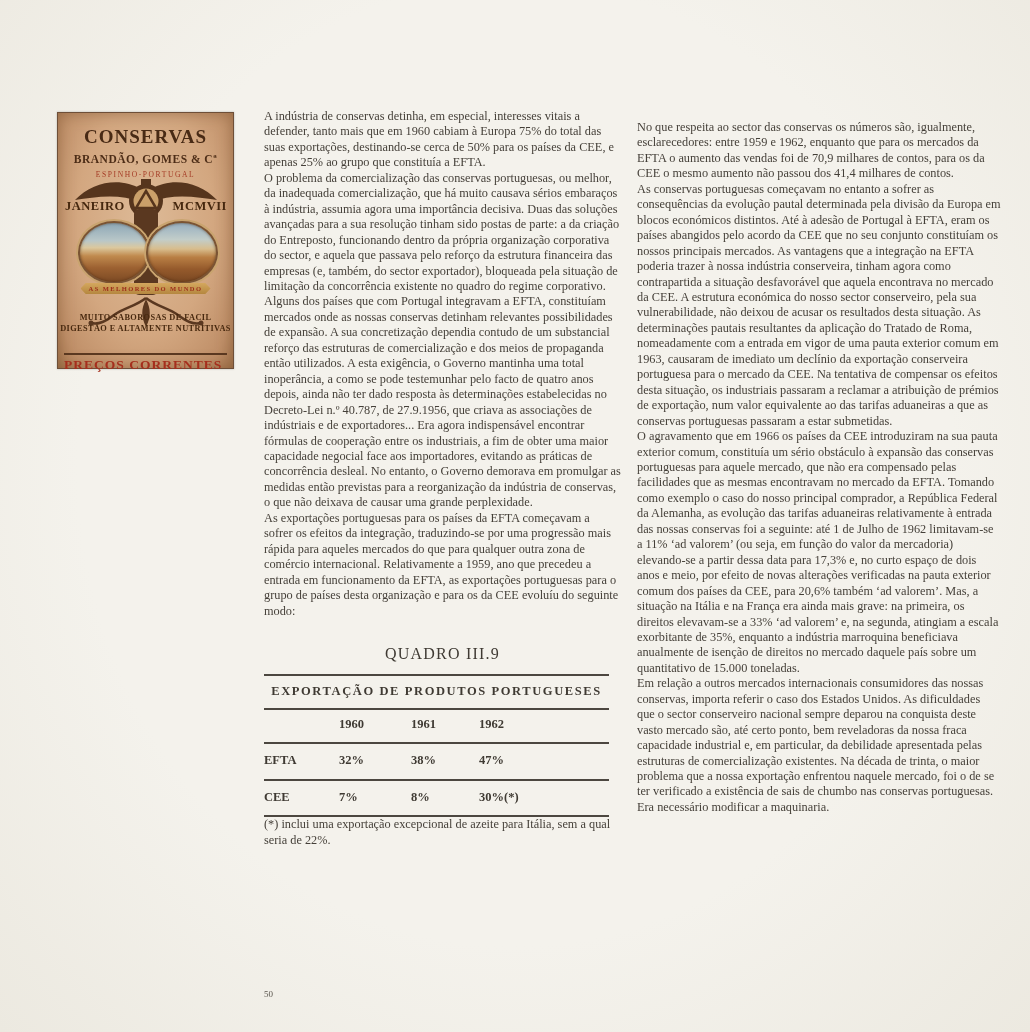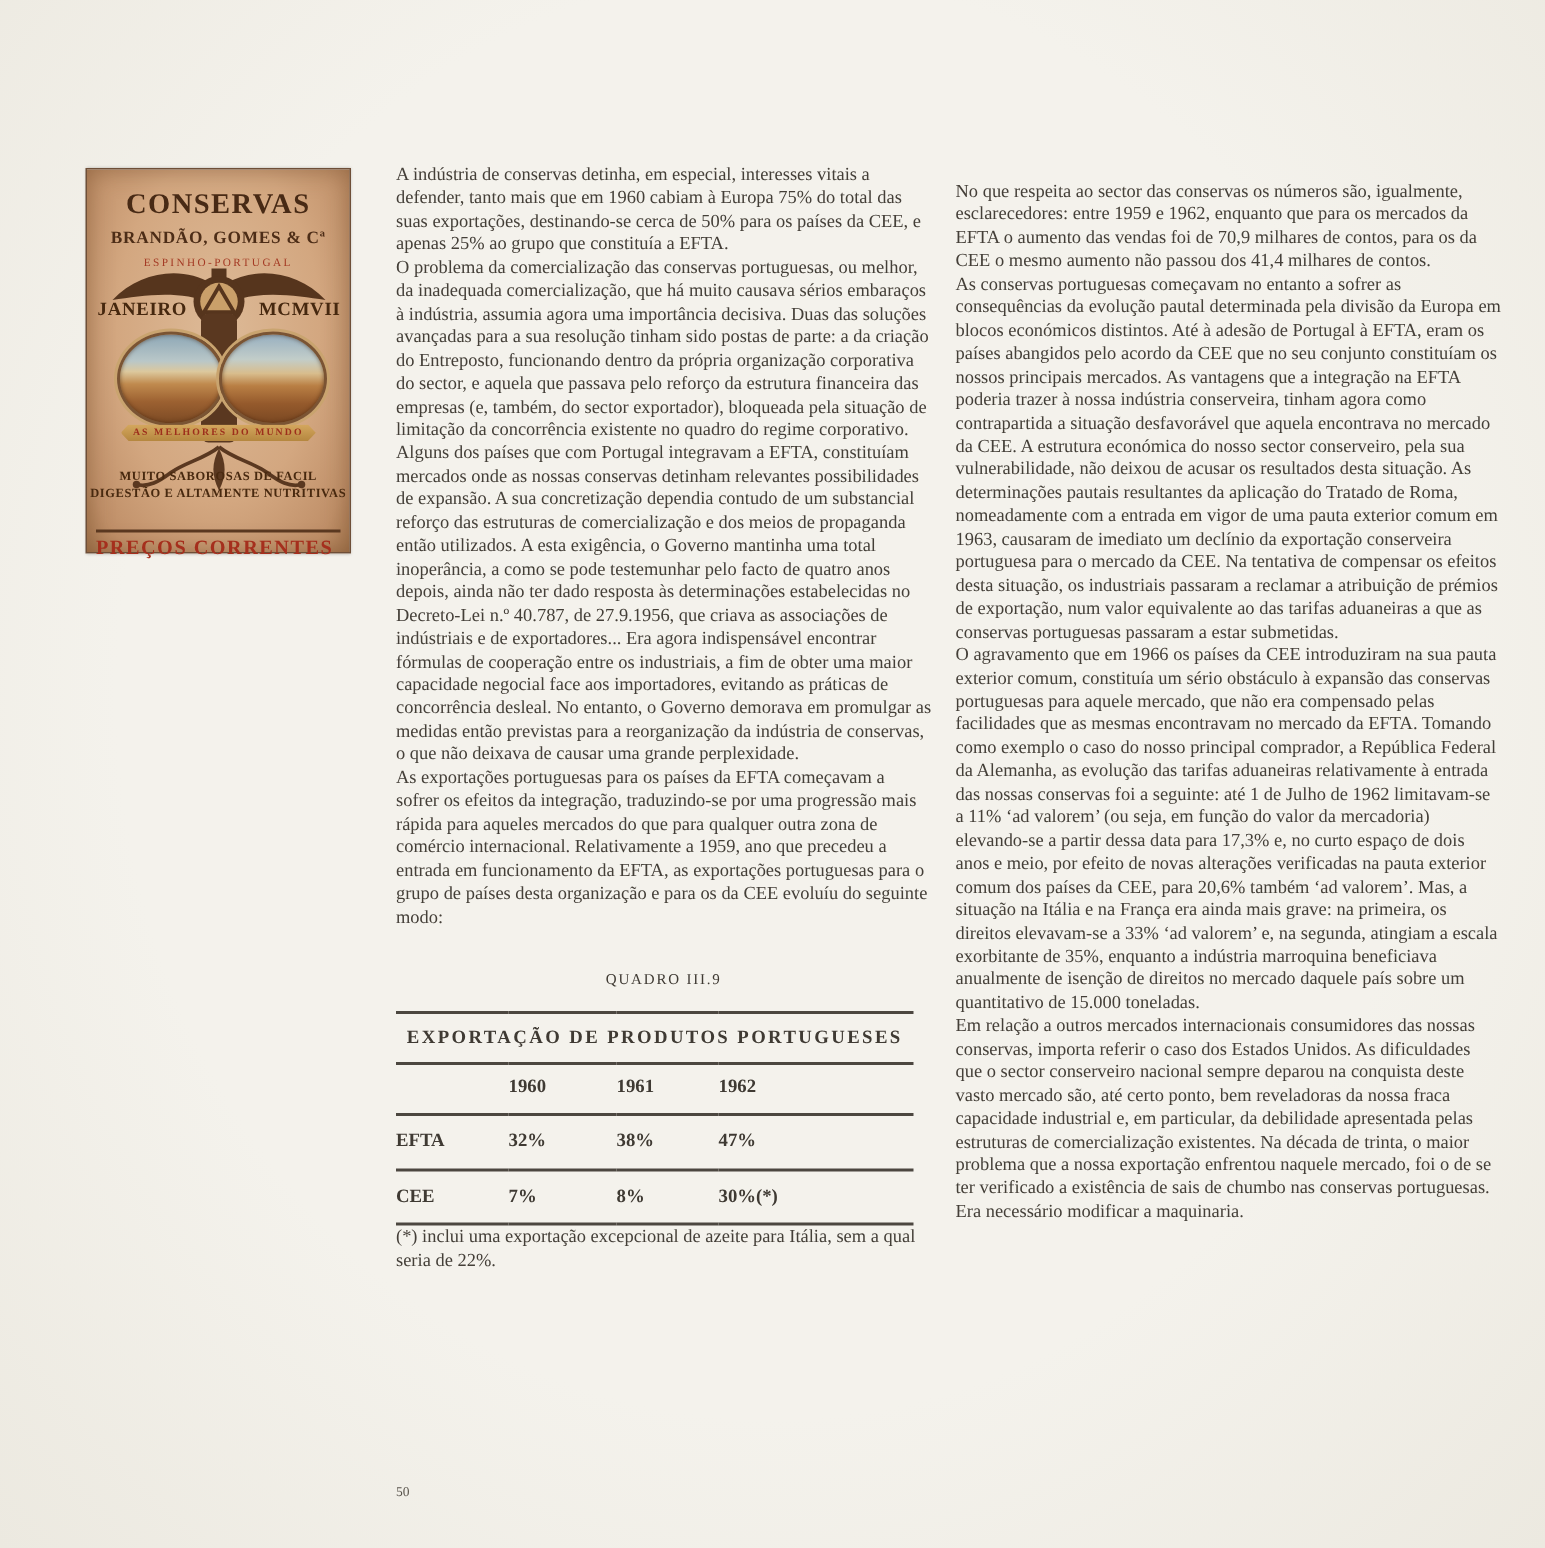--- a/index.html
+++ b/index.html
@@ -76,21 +76,21 @@
   }
 
   
   .col{position:absolute;font-size:12.3px;line-height:15.45px;color:#443f38;}
   .col p{margin:0;}
   .col-left{left:264px;top:109px;width:357px;}
   .col-right{left:637px;top:120px;width:364px;}
 
   
   .table-block{margin-top:27px;}
-  .t-caption{text-align:center;font-size:10px;letter-spacing:1.2px;margin:16px 0 13px 0;color:#3f3a33;}
+  .t-caption{text-align:center;font-size:16px;letter-spacing:1.2px;margin:16px 0 13px 0;color:#3f3a33;}
   table.quadro{width:345px;border-collapse:collapse;table-layout:fixed;font-size:12.5px;color:#3f3a33;}
   table.quadro col.c0{width:75px;}
   table.quadro col.c1{width:72px;}
   table.quadro col.c2{width:68px;}
   table.quadro th,table.quadro td{font-weight:bold;text-align:left;padding:8px 0 9px 0;}
   tr.t-title-row th{
     border-top:2px solid #4c4740;border-bottom:2px solid #4c4740;
     text-align:center;letter-spacing:1.6px;padding:8px 0;
   }
   tr.t-years th{border-bottom:2px solid #4c4740;padding:7px 0 10px 0;}

